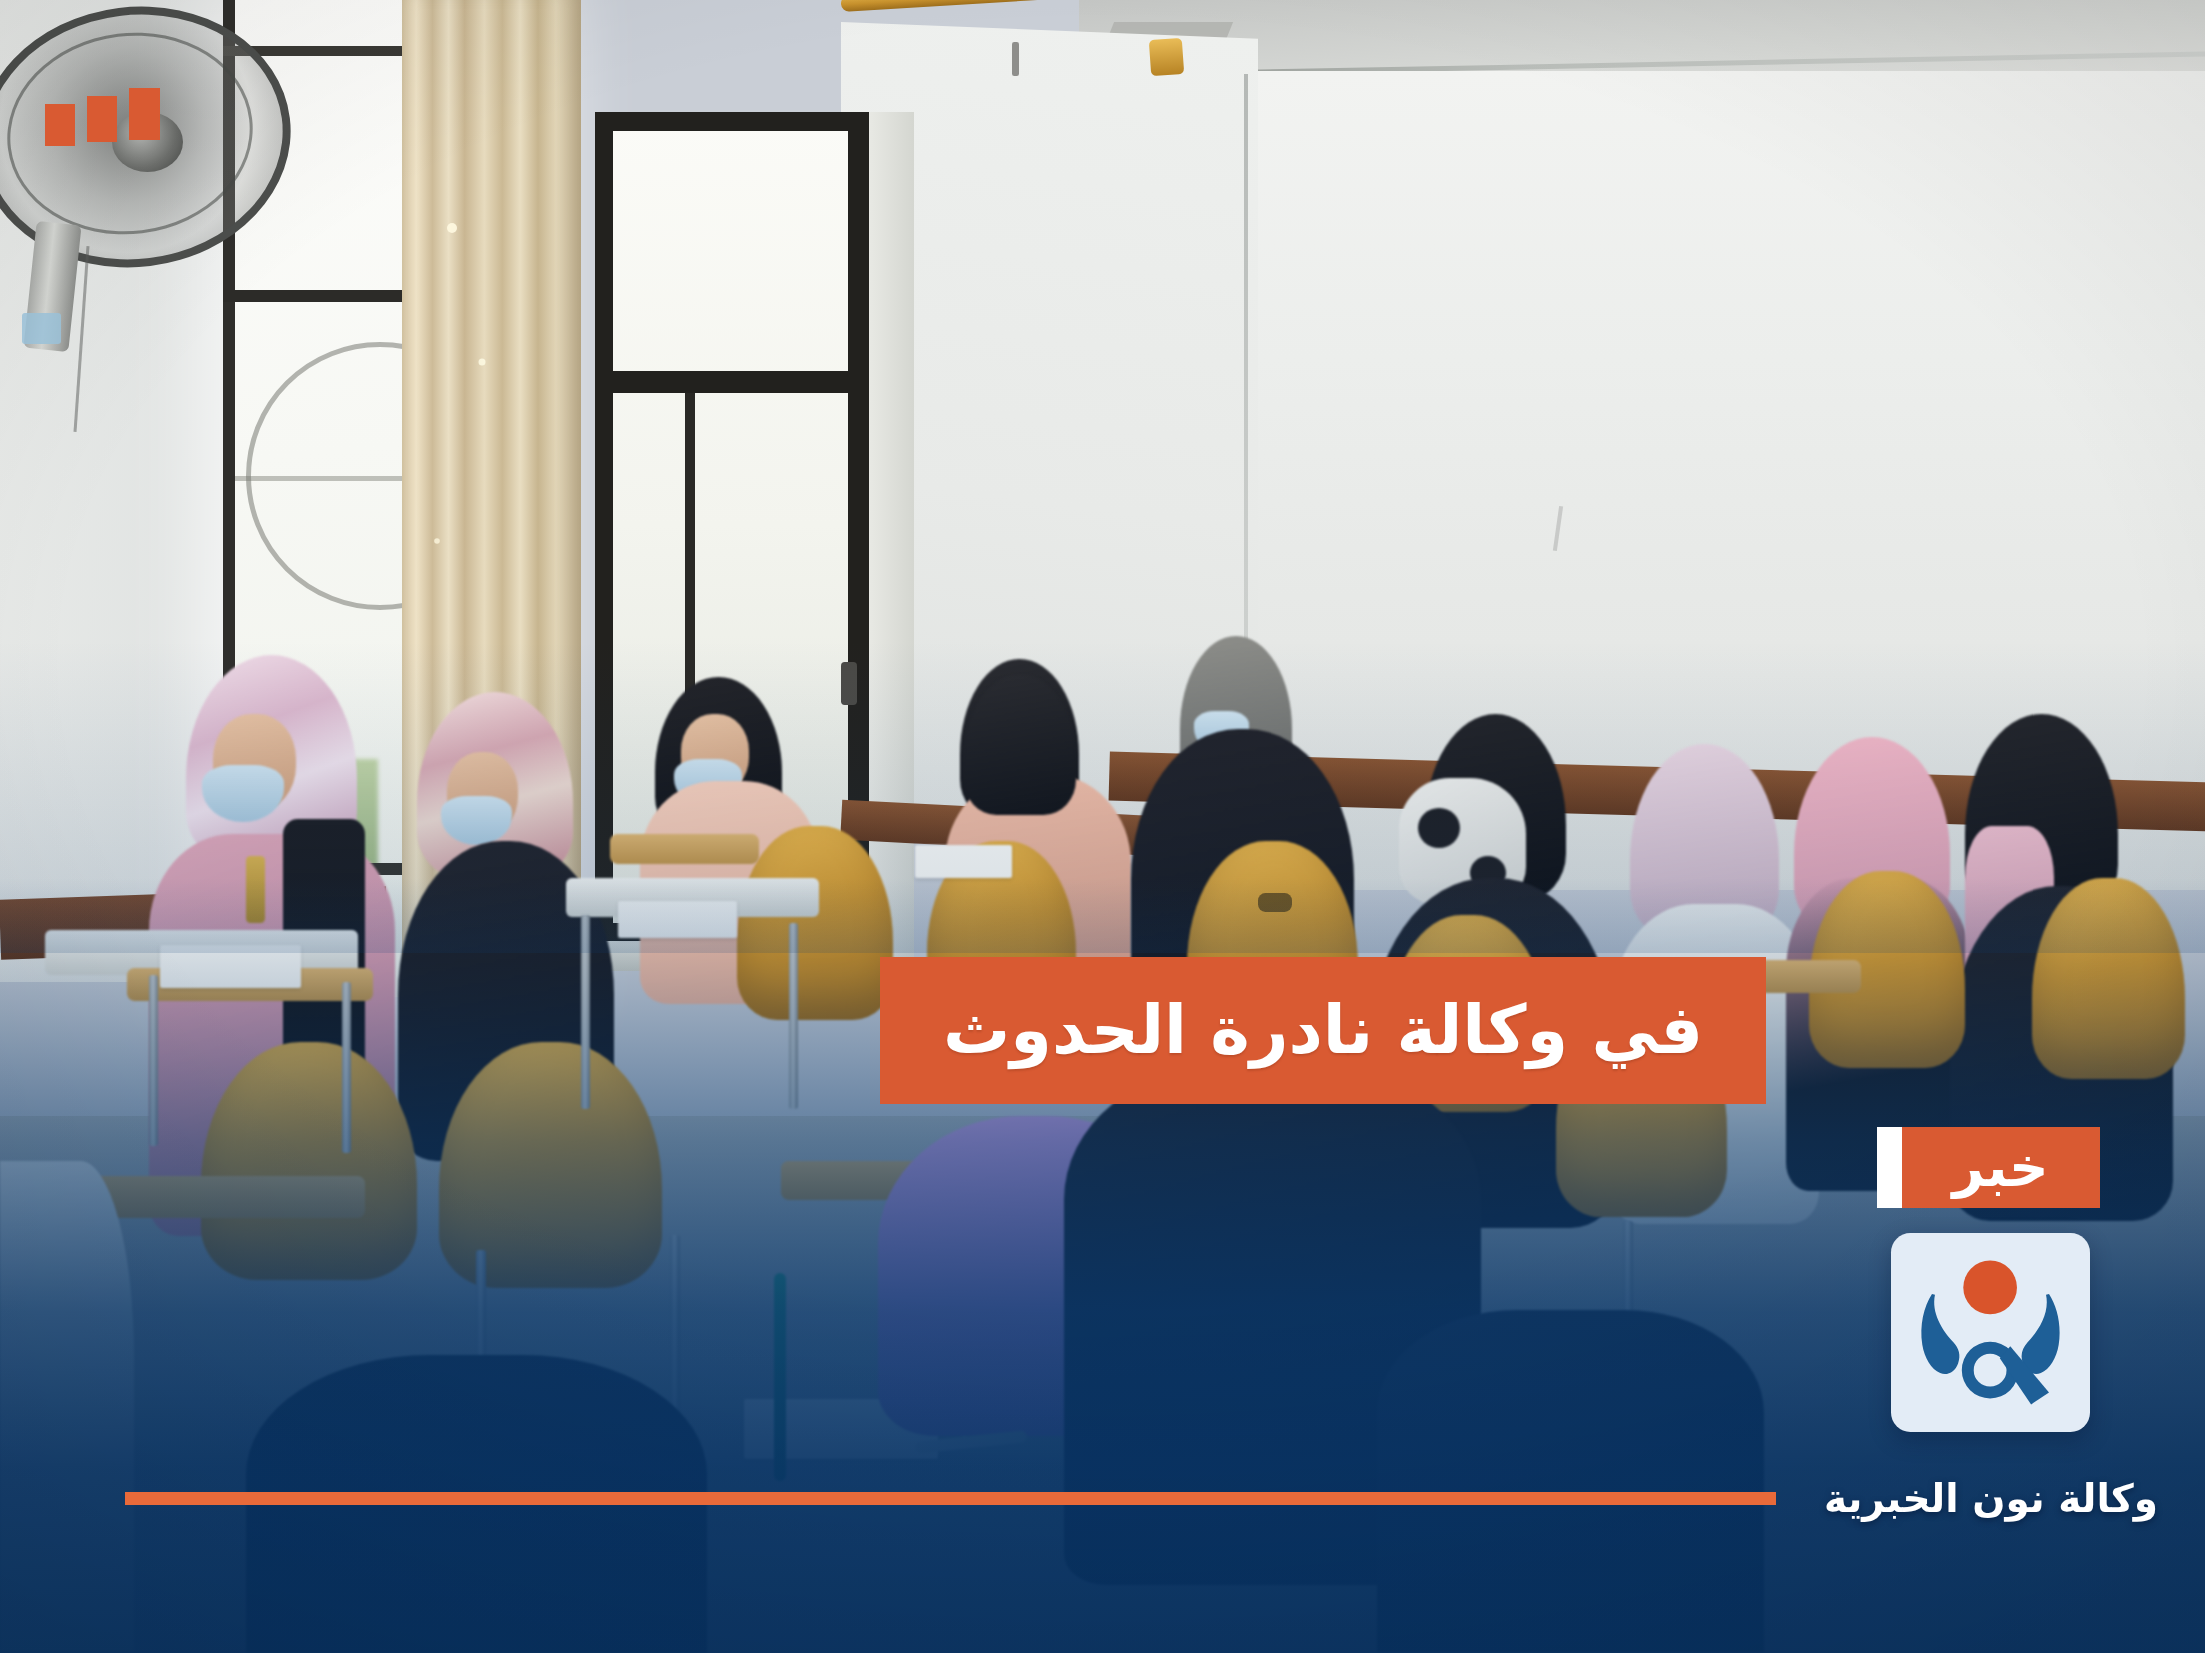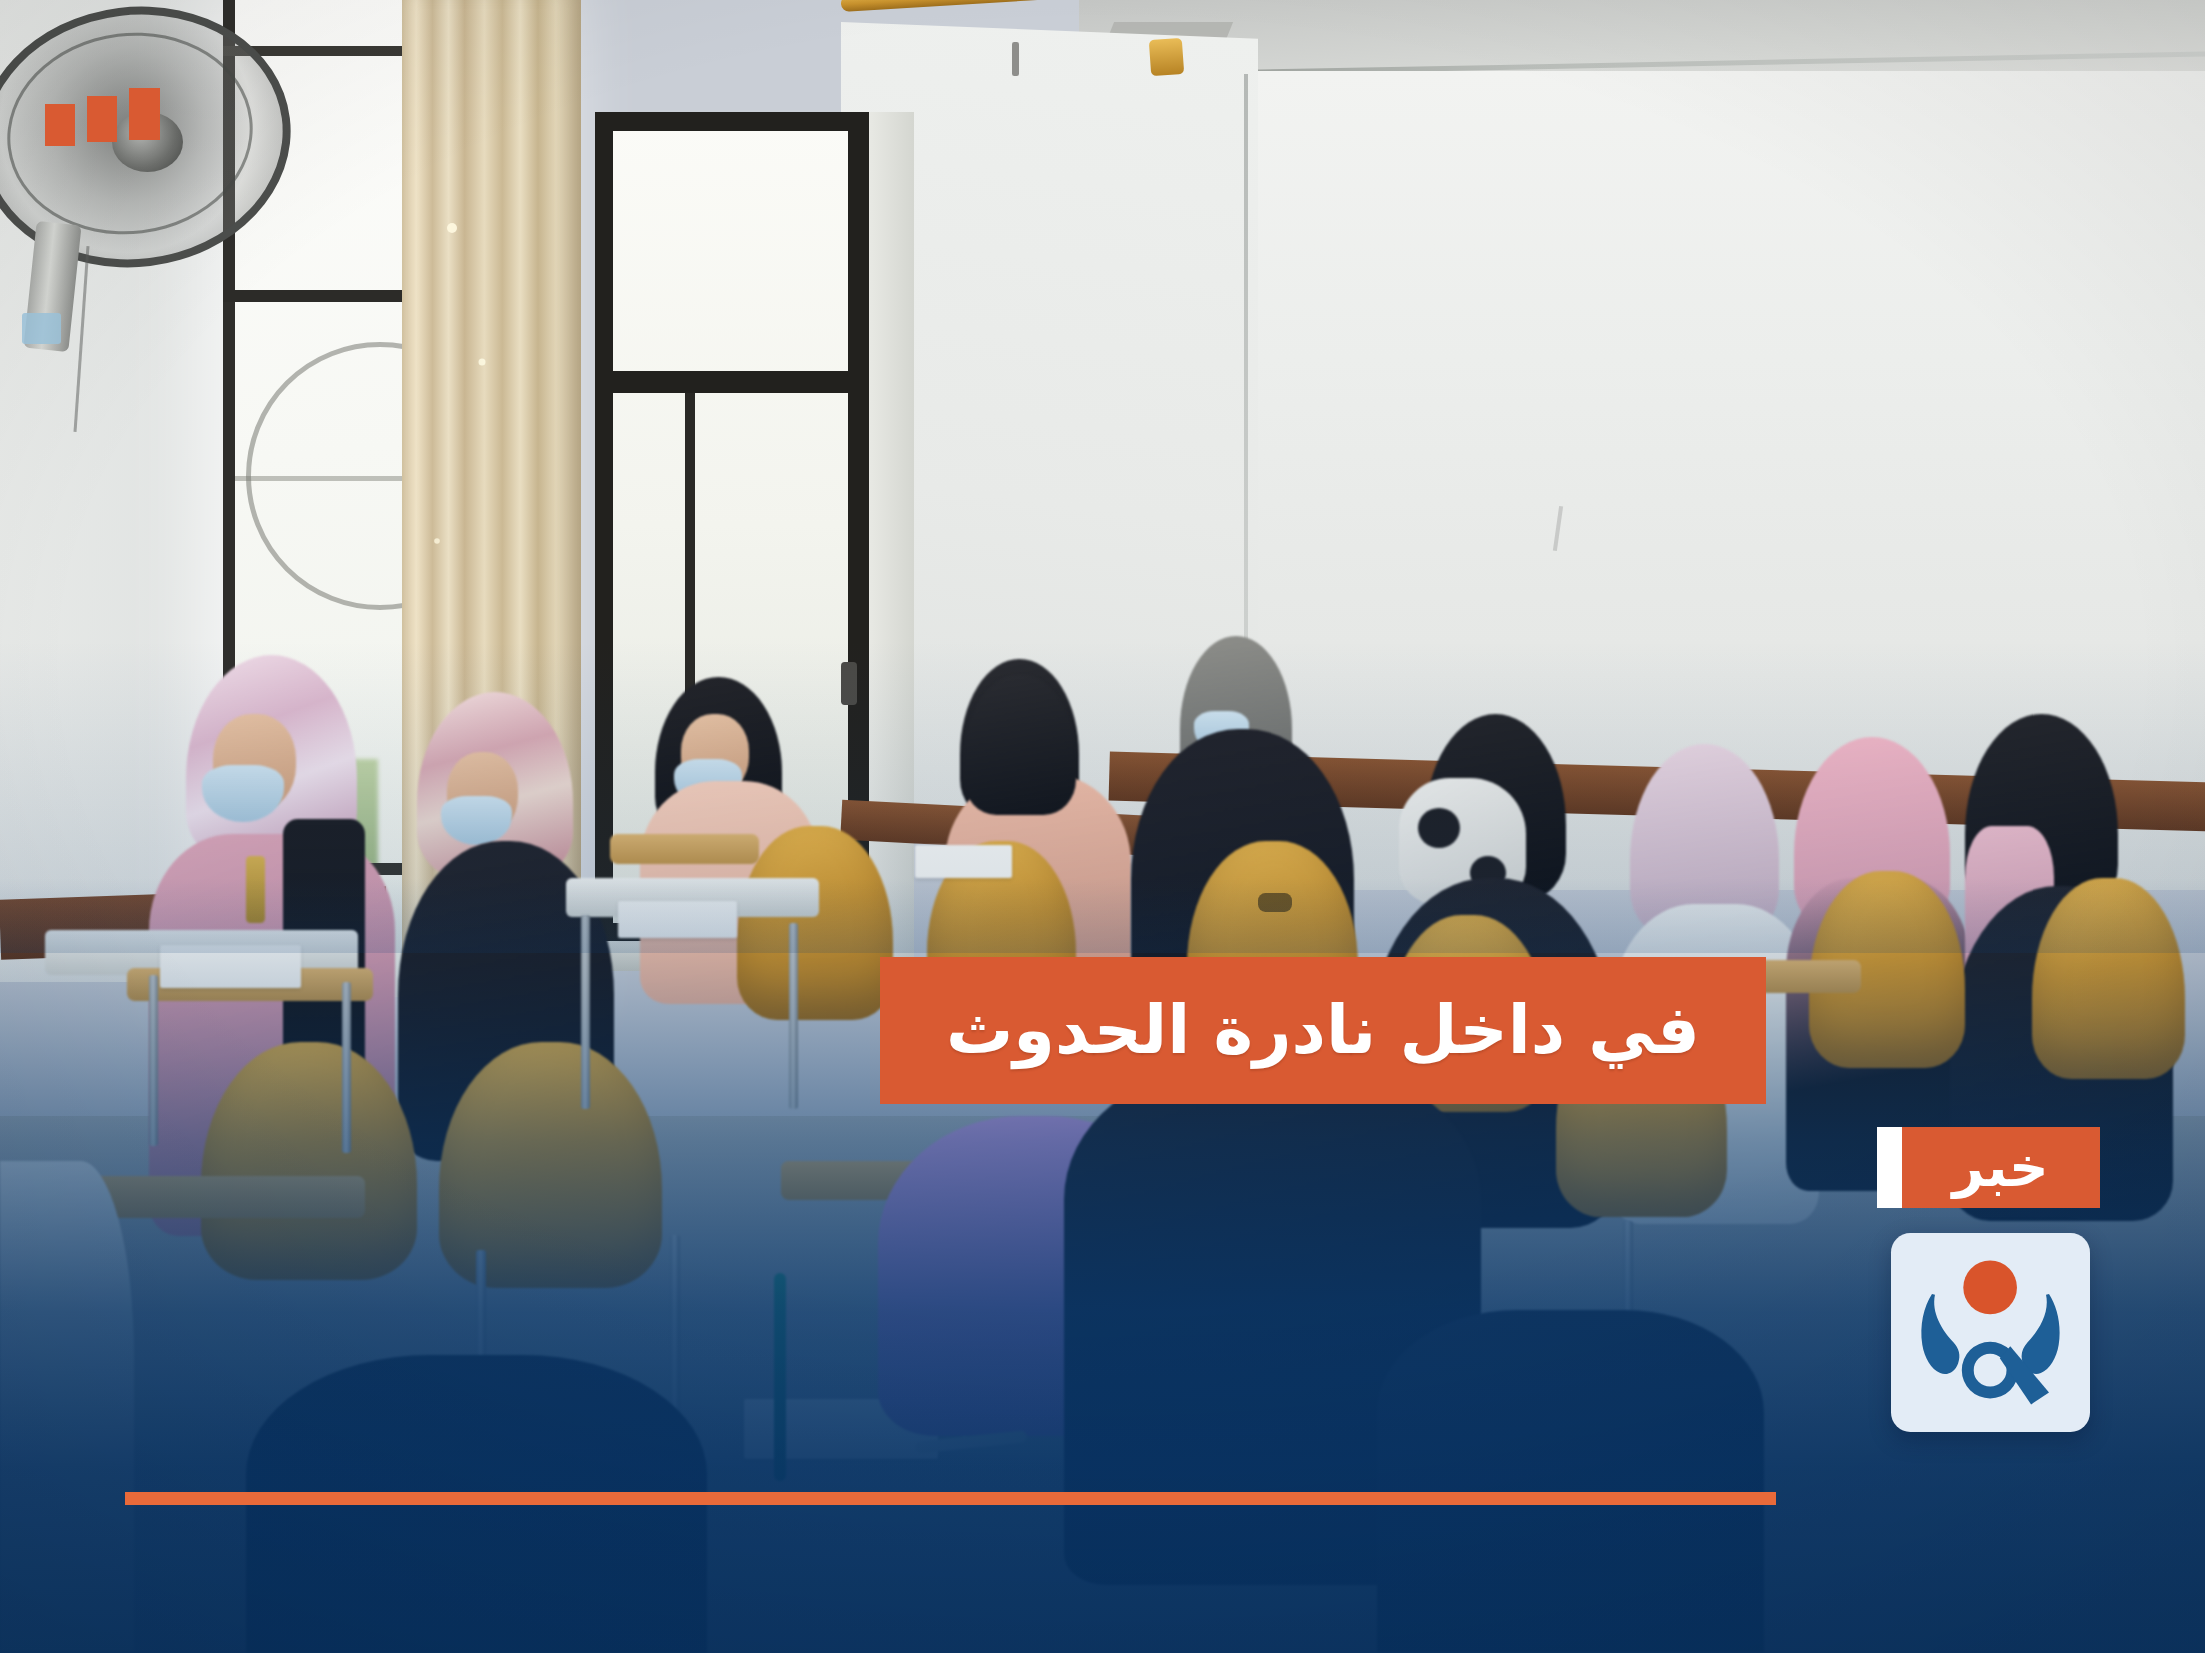--- a/index.html
+++ b/index.html
@@ -455,21 +455,21 @@
   <div class="blue-wash"></div>
   <div class="vignette"></div>
 
   <div class="bars">
     <div class="bar b1"></div>
     <div class="bar b2"></div>
     <div class="bar b3"></div>
   </div>
 
   <div class="kicker">
-    <span>في داخل نادرة الحدوث</span>
+    <span>في وكالة نادرة الحدوث</span>
   </div>
 
 
   <div class="rule"></div>
 
   <div class="badge">
     <div class="badge-box">
       <span>خبر</span>
     </div>
     <div class="badge-tab"></div>
@@ -483,15 +483,16 @@
                C40 124, 46 99, 57 82 Z" fill="#1e5f97" transform="translate(-2,0)"></path>
       <path d="M206 83 C211 107, 197 130, 181 147 C174 155, 171 164, 175 175
                C179 186, 189 192, 199 188 C211 183, 220 168, 223 150
                C227 124, 221 99, 210 82 Z" fill="#1e5f97" transform="translate(2,0)"></path>
       <path d="M133 146 a38 38 0 1 0 0 76 a38 38 0 1 0 0 -76 Z
                M133 162 a22 22 0 1 1 0 44 a22 22 0 1 1 0 -44 Z" fill="#1e5f97" fill-rule="evenodd"></path>
       <path d="M160 152 L212 214 L188 230 L146 168 Z" fill="#1e5f97"></path>
     </svg>
   </div>
 
+  <div class="agency">وكالة نون الخبرية</div>
 
 </div>
 
 
 </body></html>

